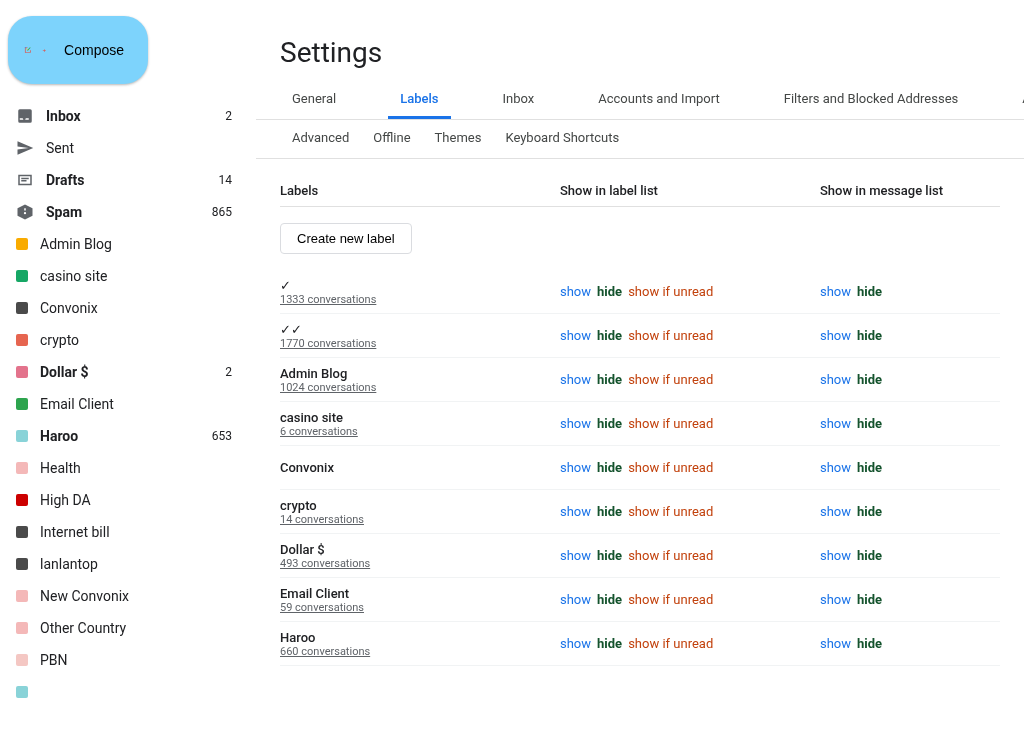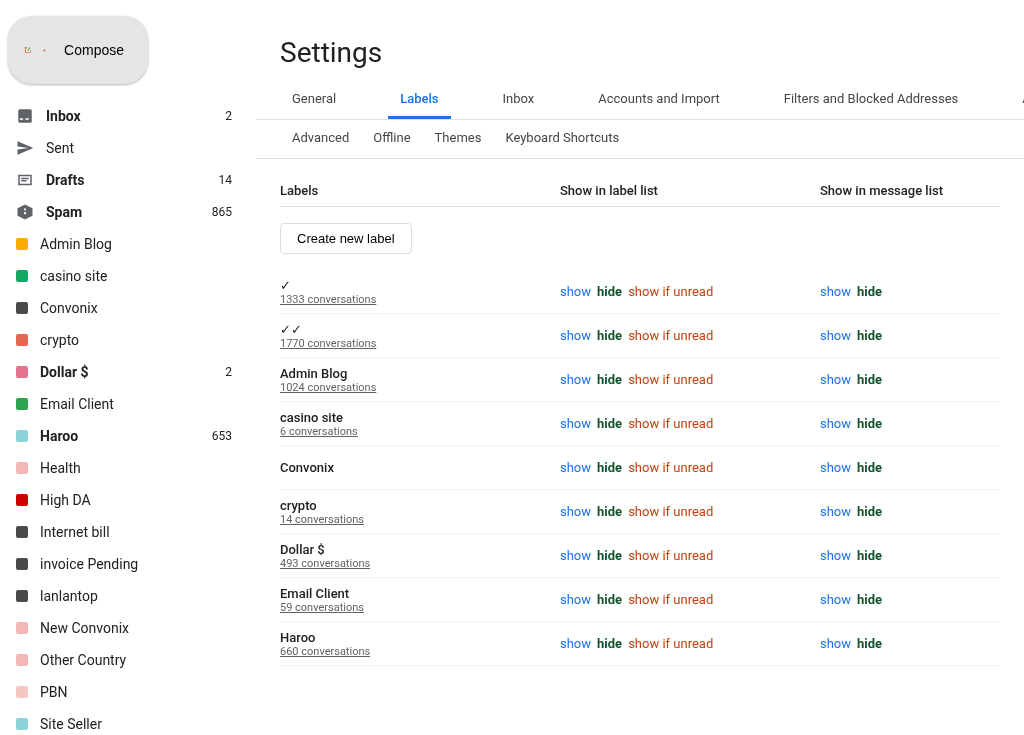--- a/index.html
+++ b/index.html
@@ -1,20 +1,20 @@
 <!DOCTYPE html>
 <html><head>
   <meta charset="utf-8">
   <style>
     * { box-sizing: border-box; margin: 0; padding: 0; }
     body { font-family: 'Google Sans', Roboto, Arial, sans-serif; font-size: 14px; background: #fff; color: #202124; display: flex; height: 735px; overflow: hidden; }
 
     
     .sidebar { width: 256px; min-width: 256px; padding-top: 8px; overflow-y: auto; background: #fff; }
-    .compose-btn { display: flex; align-items: center; gap: 10px; margin: 8px 16px 16px 8px; padding: 16px 24px 16px 16px; border-radius: 24px; background: #e5e5e5; box-shadow: 0 1px 3px rgba(0,0,0,0.2), 0 1px 2px rgba(0,0,0,0.1); cursor: pointer; font-size: 14px; font-weight: 500; border: none; width: 140px; }
+    .compose-btn { display: flex; align-items: center; gap: 10px; margin: 8px 16px 16px 8px; padding: 16px 24px 16px 16px; border-radius: 24px; background: #7dd3fc; box-shadow: 0 1px 3px rgba(0,0,0,0.2), 0 1px 2px rgba(0,0,0,0.1); cursor: pointer; font-size: 14px; font-weight: 500; border: none; width: 140px; }
     .compose-icon { width: 32px; height: 32px; }
     .nav-item { display: flex; align-items: center; padding: 4px 8px 4px 16px; height: 32px; border-radius: 0 16px 16px 0; cursor: pointer; gap: 12px; font-size: 14px; margin-right: 16px; }
     .nav-label { flex: 1; }
     .nav-count { font-size: 12px; color: #202124; font-weight: normal; }
     .label-dot { width: 12px; height: 12px; border-radius: 2px; display: inline-block; flex-shrink: 0; }
     .nav-item-bold .nav-label { font-weight: bold; }
 
     
     .main { flex: 1; overflow-y: auto; }
 
@@ -152,46 +152,40 @@
     <span class="nav-label">High DA</span>
 
   </div>
       <div class="nav-item">
     <span class="label-dot" style="background:#4a4a4a;"></span>
     <span class="nav-label">Internet bill</span>
 
   </div>
       <div class="nav-item">
     <span class="label-dot" style="background:#4a4a4a;"></span>
-    <span class="nav-label">invoice Pending</span>
-
-  </div>
-      <div class="nav-item">
-    <span class="label-dot" style="background:#4a4a4a;"></span>
     <span class="nav-label">lanlantop</span>
 
   </div>
       <div class="nav-item">
     <span class="label-dot" style="background:#f4b8b8;"></span>
     <span class="nav-label">New Convonix</span>
 
   </div>
       <div class="nav-item">
     <span class="label-dot" style="background:#f4b8b8;"></span>
     <span class="nav-label">Other Country</span>
 
   </div>
       <div class="nav-item">
     <span class="label-dot" style="background:#f4c7c3;"></span>
     <span class="nav-label">PBN</span>
 
   </div>
       <div class="nav-item">
     <span class="label-dot" style="background:#89d3d8;"></span>
-    <span class="nav-label">Site Seller</span>
 
   </div>
     </div>
 </nav>
 
 <main class="main">
   <h1 class="settings-title">Settings</h1>
 
   <div class="tabs-row">
     <div id="tabs1-container" style="display: flex; gap: 40px;">

